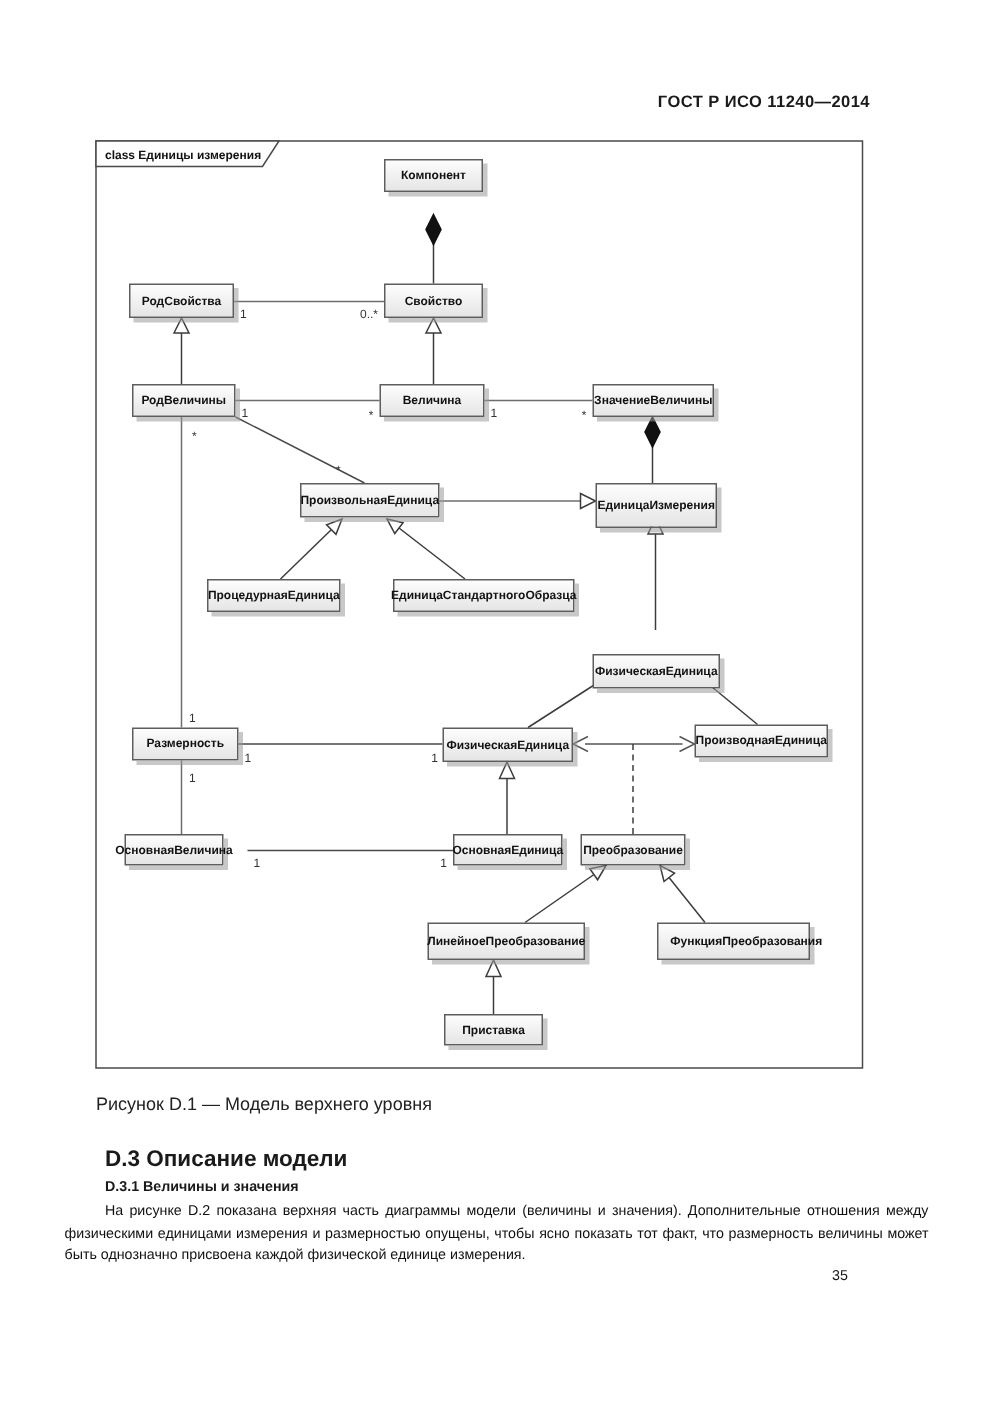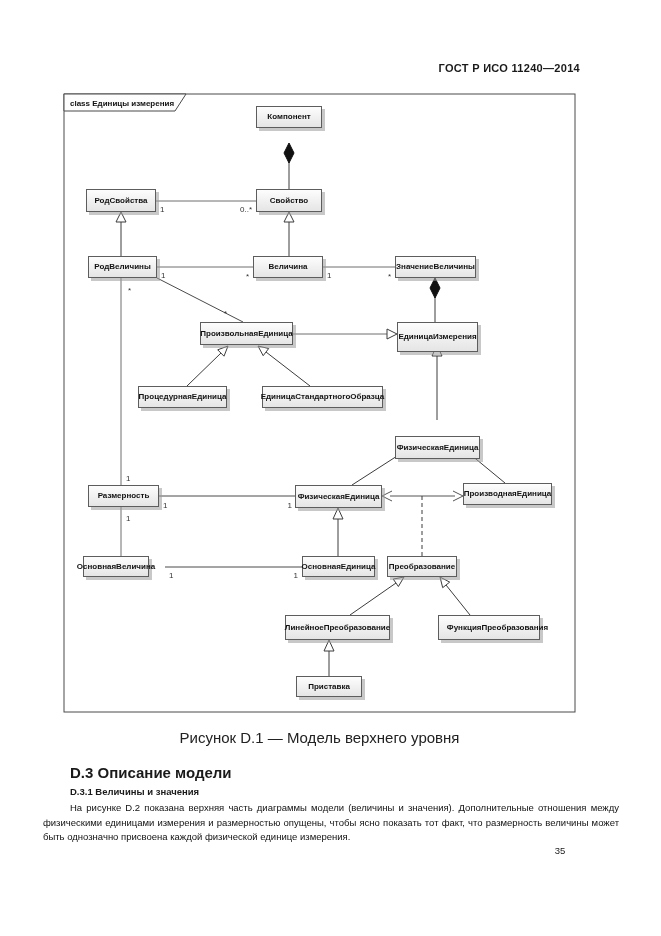--- a/index.html
+++ b/index.html
@@ -14,21 +14,21 @@
   .uml-box{
     position:absolute;box-sizing:border-box;display:flex;align-items:center;justify-content:center;
     text-align:center;font-size:8px;font-weight:bold;color:#111;line-height:1;
     background:linear-gradient(180deg,#fdfdfd 0%,#e5e5e5 100%);
     border:1px solid #5d5d5d;box-shadow:3px 3px 0 rgba(155,155,155,.55);
     padding:1px 2px;white-space:nowrap;
   }
   svg text.mult{font-size:8px;fill:#333;font-family:"Liberation Sans",sans-serif;}
   svg text.frame-label{font-size:8px;font-weight:bold;fill:#111;font-family:"Liberation Sans",sans-serif;}
   .caption{
-    position:absolute;top:729px;left:64px;width:511px;text-align:center;font-size:15px;color:#222;
+    position:absolute;top:729px;left:64px;width:511px;font-size:12px;color:#222;
   }
   .h-d3{position:absolute;top:764px;left:70px;font-size:15px;font-weight:bold;}
   .h-d31{position:absolute;top:786px;left:70px;font-size:9.5px;font-weight:bold;}
   .para{
     position:absolute;top:801px;left:43px;width:576px;font-size:9.5px;line-height:14.5px;
     text-align:justify;text-indent:27px;color:#111;
   }
   .pagenum{position:absolute;top:845px;left:540px;width:40px;text-align:center;font-size:9.5px;}
 </style>
 </head>

